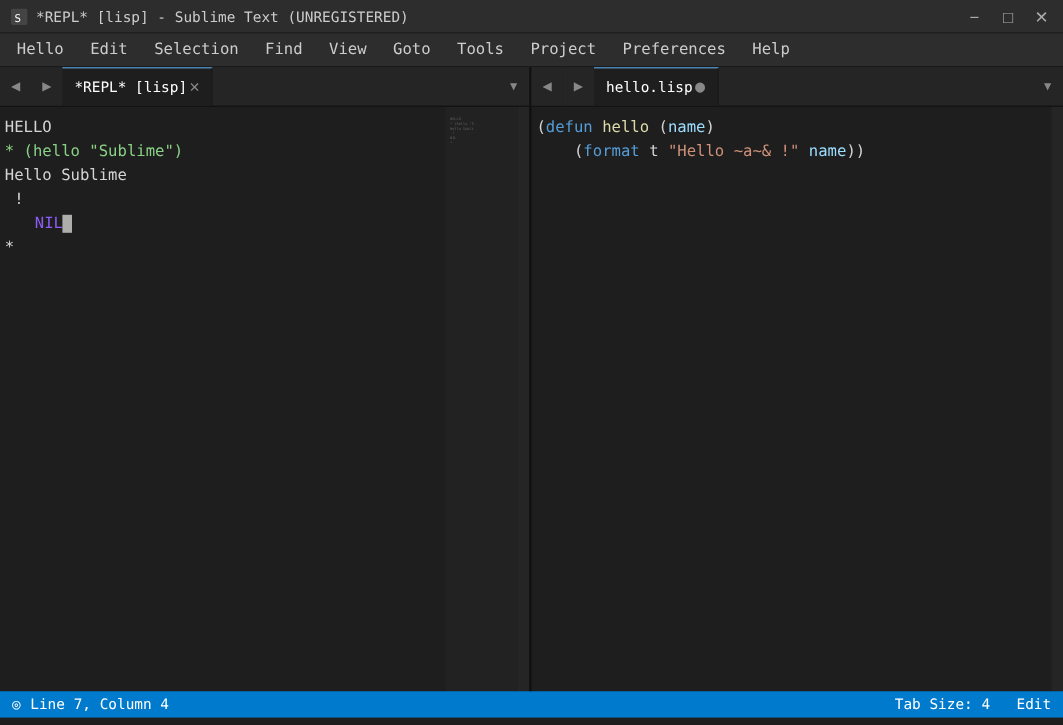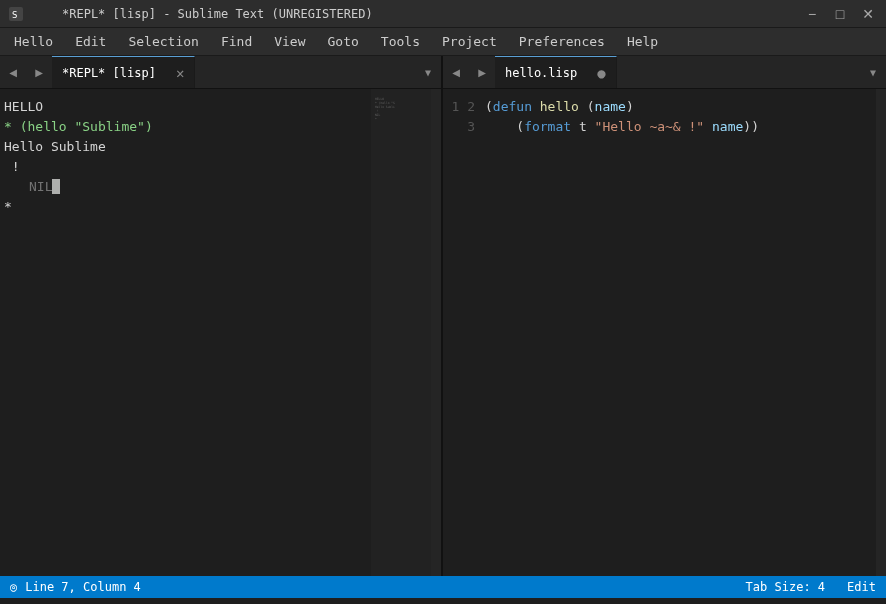--- a/index.html
+++ b/index.html
@@ -32,21 +32,20 @@
       width: 16px;
       height: 16px;
       margin-right: 6px;
       display: flex;
       align-items: center;
       justify-content: center;
     }
     #title-text {
       font-size: 12px;
       color: #cccccc;
-      margin-left: 32px;
     }
     #window-controls {
       display: flex;
       gap: 8px;
     }
     .win-btn {
       width: 20px;
       height: 20px;
       display: flex;
       align-items: center;
@@ -123,21 +122,21 @@
       display: flex;
       align-items: center;
       padding: 0 10px;
       background: #2d2d2d;
       border-right: 1px solid #1a1a1a;
       cursor: pointer;
       font-size: 12px;
       color: #aaa;
       min-width: 100px;
       max-width: 200px;
-      gap: 20px;
+      gap: 2px;
       position: relative;
     }
     .tab.active {
       background: #1e1e1e;
       color: #fff;
       border-top: 1px solid #5a9fd4;
     }
     .tab-close {
       font-size: 14px;
       color: #888;
@@ -186,21 +185,21 @@
     }
 
     
     .kw-defun { color: #569cd6; }
     .kw-name { color: #dcdcaa; }
     .kw-param { color: #9cdcfe; }
     .kw-format { color: #569cd6; }
     .str { color: #ce9178; }
     .plain { color: #d4d4d4; }
     .repl-input { color: #89d185; }
-    .nil-text { color: #737373; padding-left: 25px; }
+    .nil-text { color: #8b5cf6; padding-left: 25px; }
     .cursor-char {
       background: #aeafad;
       color: #1e1e1e;
     }
 
     
     #status-bar {
       background: #007acc;
       height: 22px;
       display: flex;
@@ -312,23 +311,20 @@
       <button class="tab-nav-btn">◀</button>
       <button class="tab-nav-btn">▶</button>
       <div class="tab active">
         <span>hello.lisp</span>
         <span class="tab-close">●</span>
       </div>
       <div class="tab-dropdown">▼</div>
     </div>
     <div class="editor-scroll-container">
       <div class="editor-area">
-        <div class="line-numbers">1
-2
-3</div>
         <div class="code-content">(<span class="kw-defun">defun</span> <span class="kw-name">hello</span> (<span class="kw-param">name</span>)
     (<span class="kw-format">format</span> <span class="plain">t </span><span class="str">"Hello ~a~&amp; !"</span> <span class="kw-param">name</span>))
 </div>
       </div>
       <div class="scrollbar-v"></div>
     </div>
   </div>
 
 </div>
 

